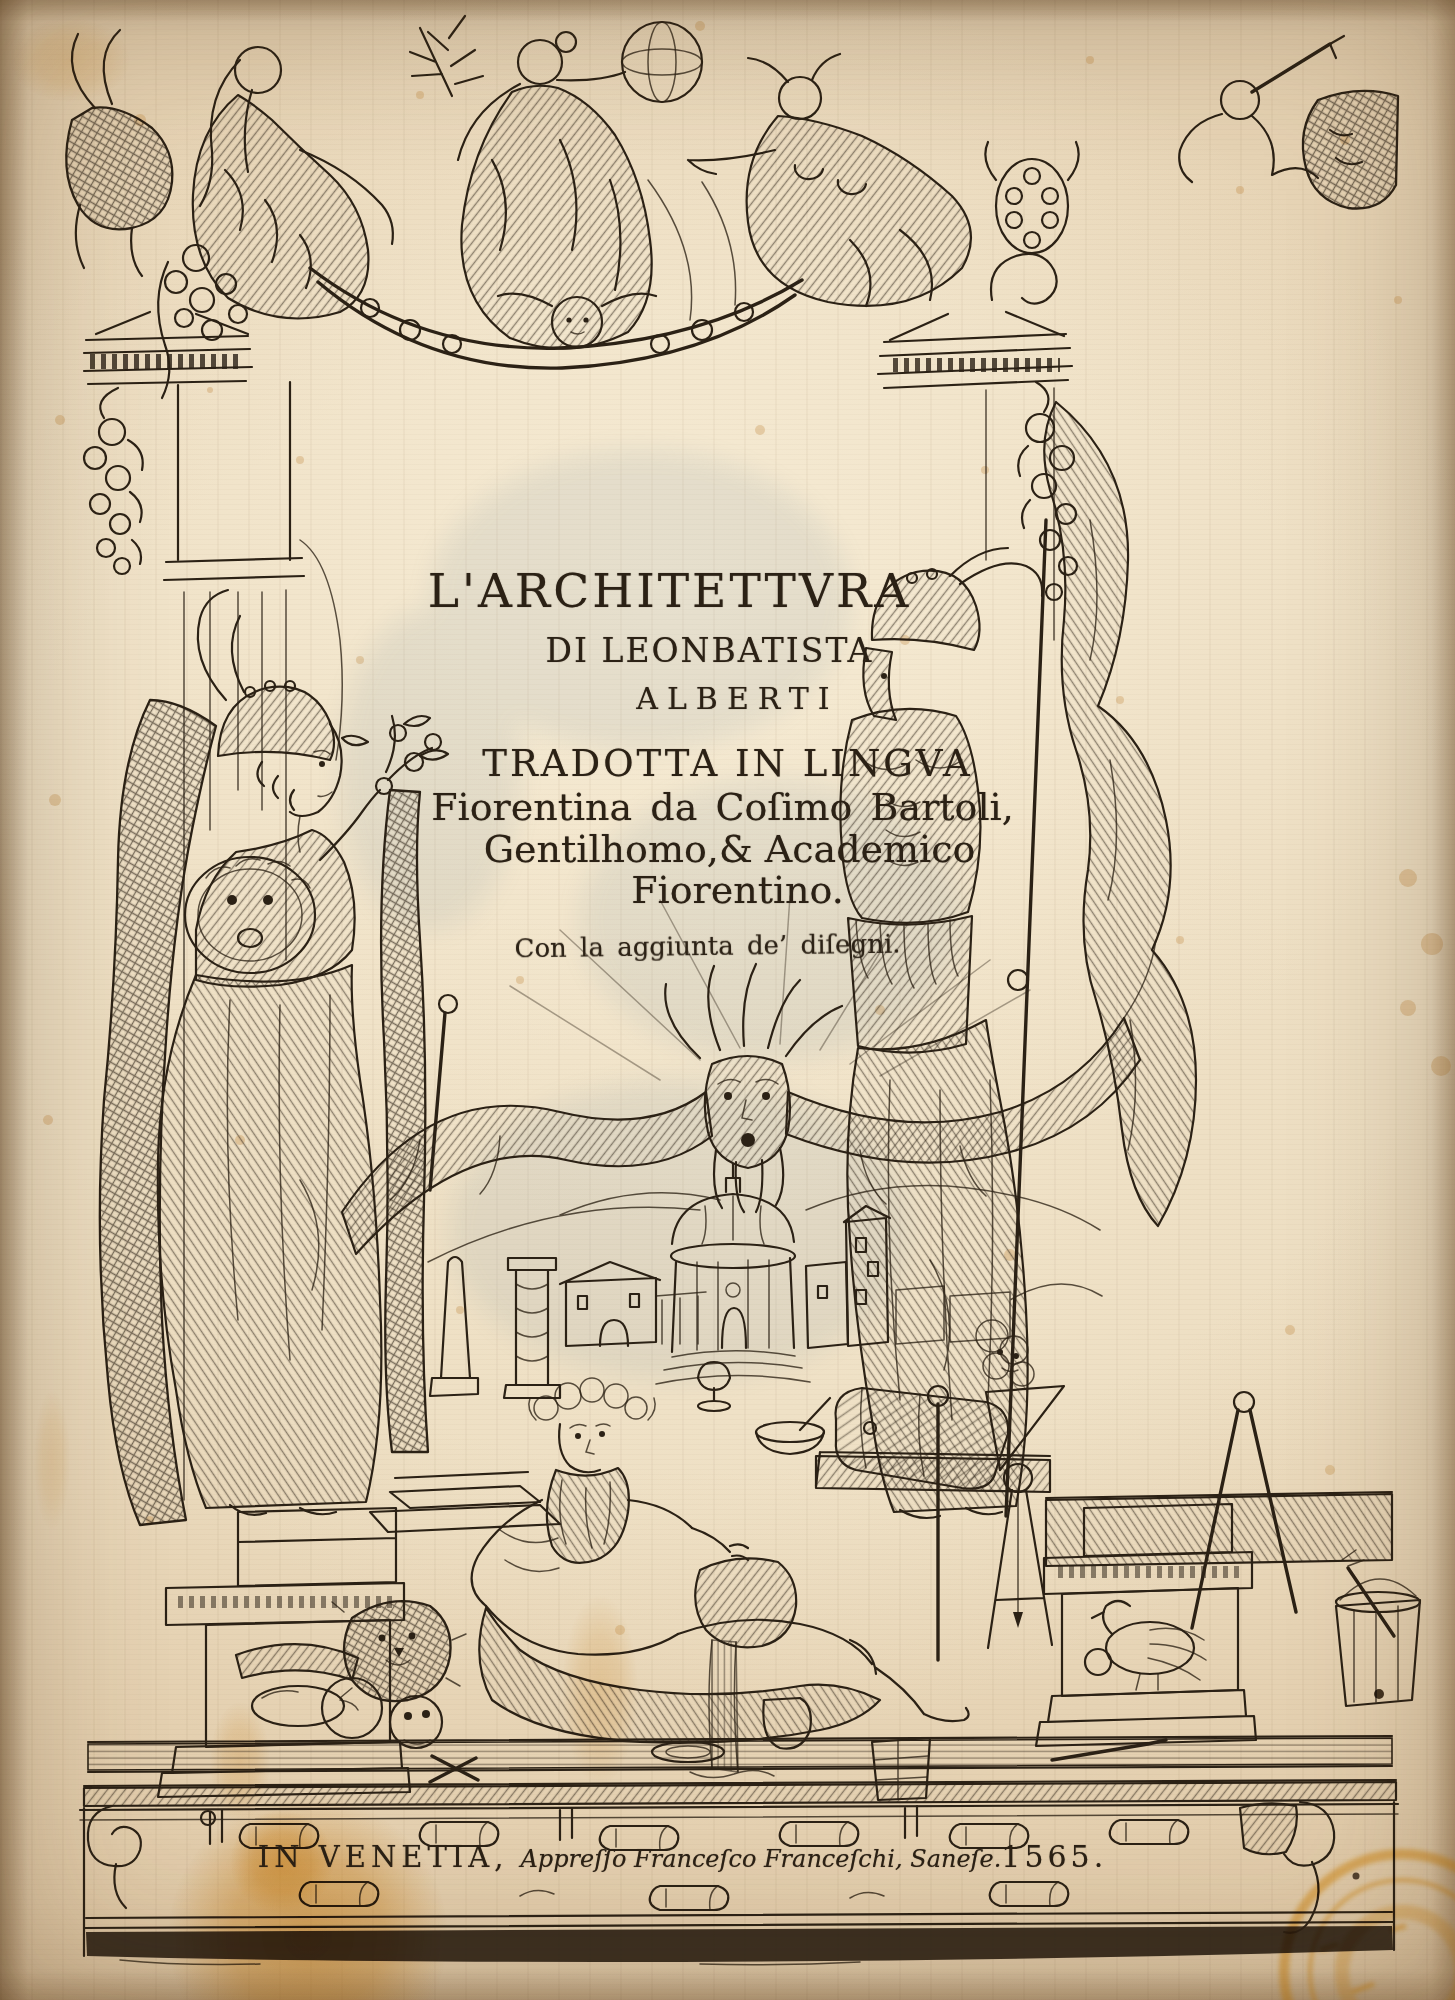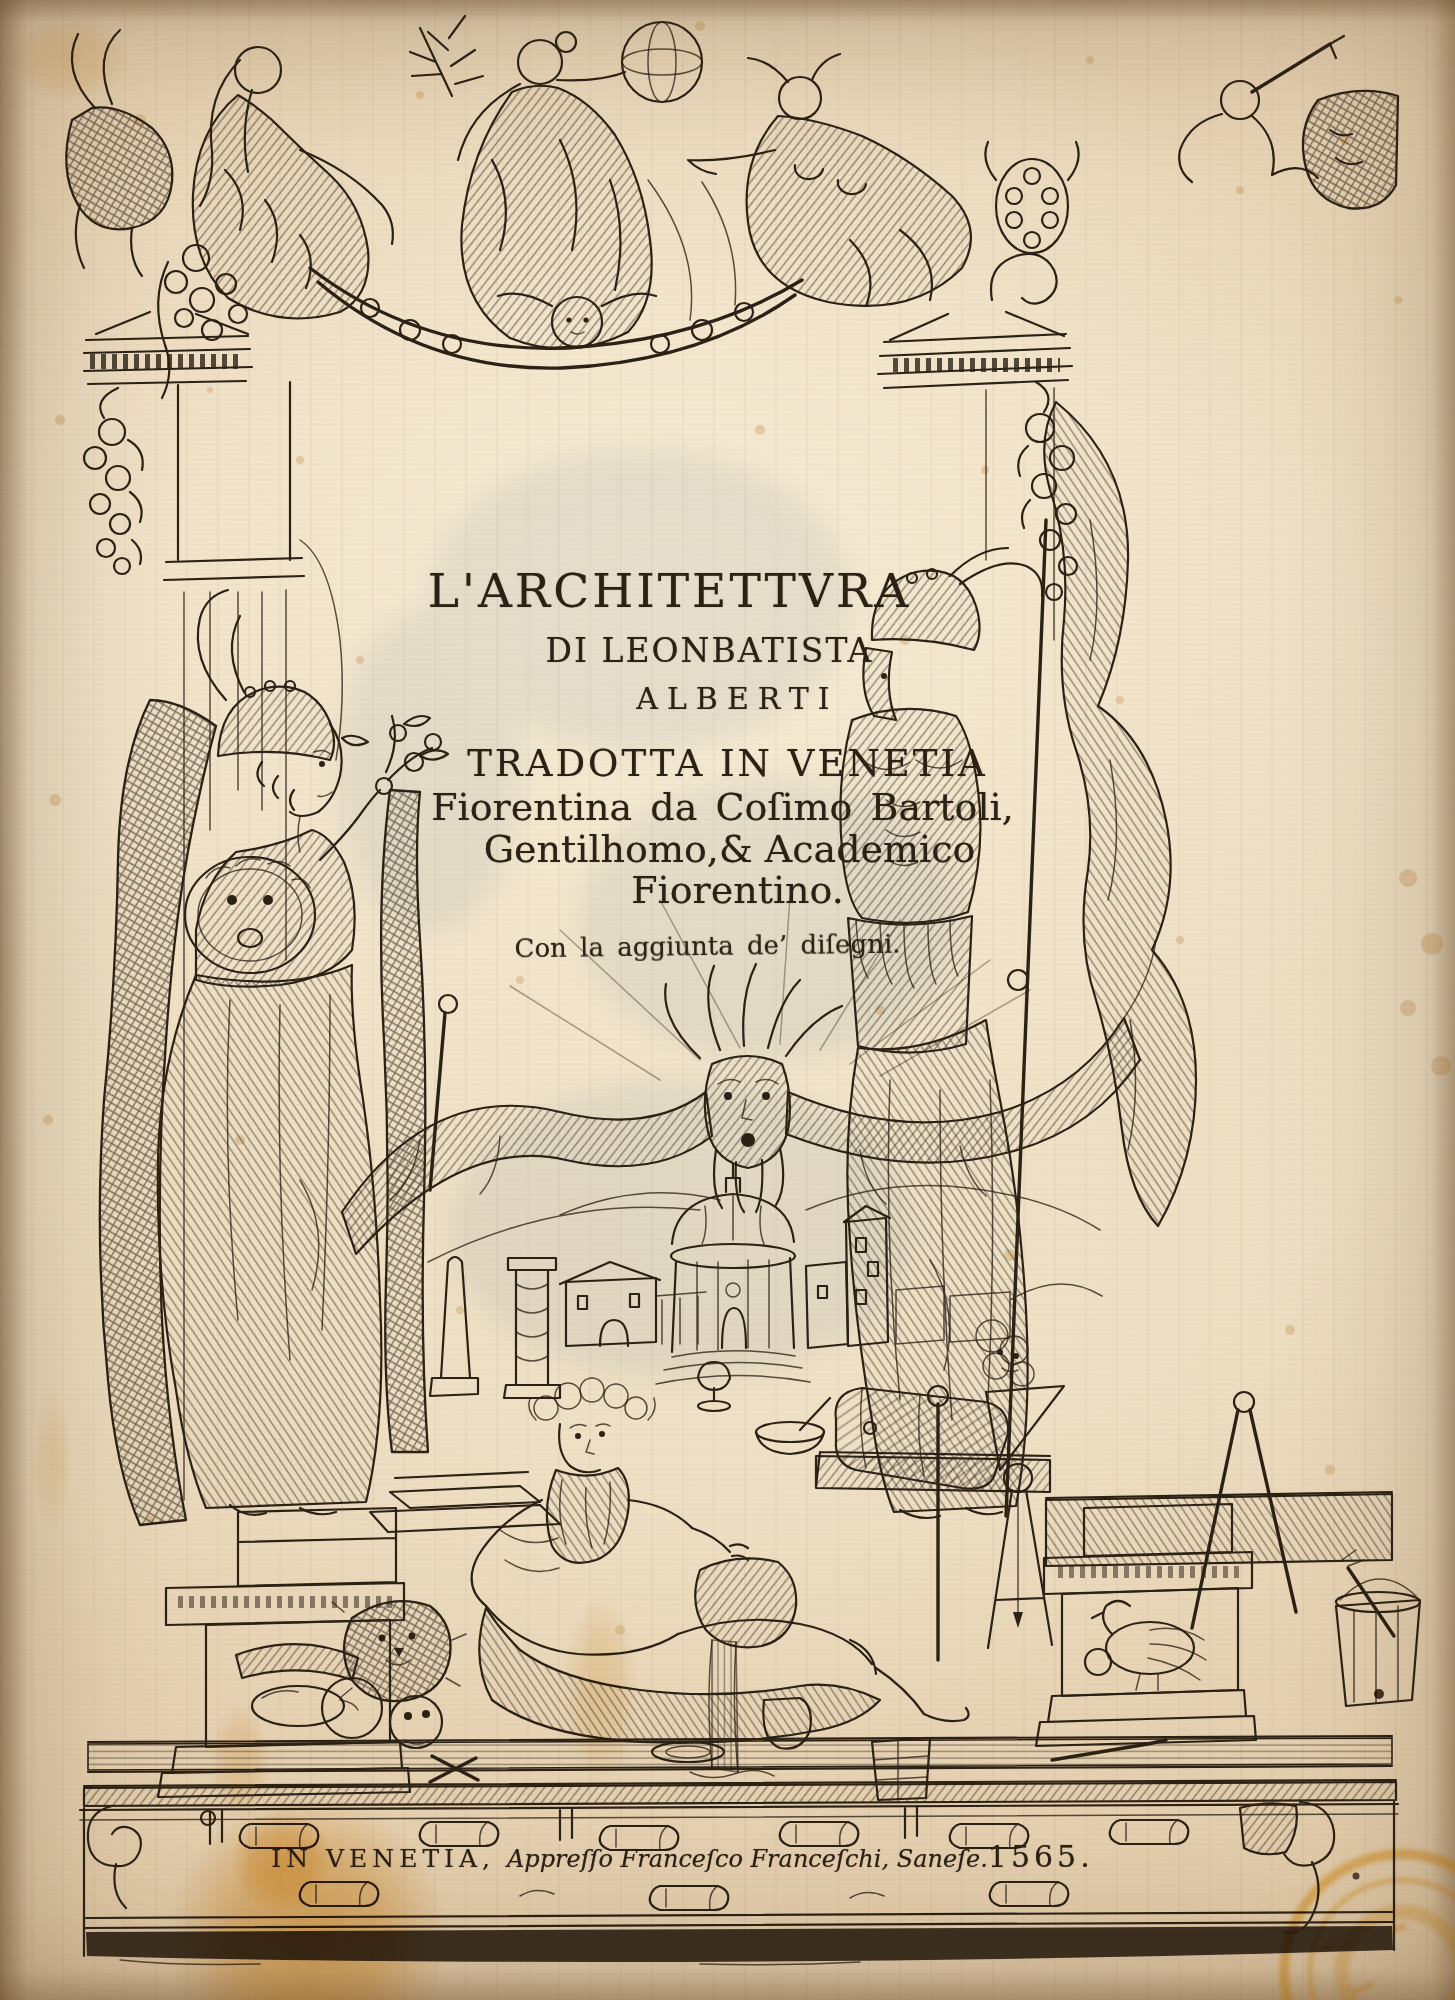--- a/index.html
+++ b/index.html
@@ -25,21 +25,21 @@
          white-space:nowrap;text-shadow:0 0 1px rgba(43,33,21,.55);}
   .t1{top:563px;font-size:47px;letter-spacing:3px;transform:translateX(-58px);}
   .t2{top:631px;font-size:33px;letter-spacing:2px;transform:translateX(-18px);}
   .t3{top:681px;font-size:30px;letter-spacing:9px;transform:translateX(10px);}
   .s1{top:742px;font-size:37px;letter-spacing:3px;}
   .s2{top:785px;font-size:38px;word-spacing:6px;transform:translateX(-5px);}
   .s3{top:827px;font-size:38px;transform:translateX(2px);}
   .s4{top:868px;font-size:38px;transform:translateX(10px);}
   .note{top:931px;font-size:26px;word-spacing:5px;transform:translateX(-20px) rotate(-.7deg);}
   .imprint{top:1839px;z-index:4;transform:translateX(-45px);}
-  .imprint .place{font-size:25px;letter-spacing:5px;margin-top:32px;}
+  .imprint .place{font-size:29px;letter-spacing:5px;margin-top:32px;}
   .imprint .pub{font-style:italic;font-size:24px;margin-left:12px;}
   .imprint .year{font-size:30px;letter-spacing:4px;}
   
   .ln{fill:none;stroke:#2b2115;stroke-width:2.2;stroke-linecap:round;stroke-linejoin:round;}
   .lw{stroke-width:3.4;}
   .lt{fill:none;stroke:#2b2115;stroke-width:1.5;stroke-opacity:.78;stroke-linecap:round;}
   .fA{fill:url(#hA);stroke:#2b2115;stroke-width:2.2;stroke-linejoin:round;}
   .fB{fill:url(#hB);stroke:#2b2115;stroke-width:2.2;stroke-linejoin:round;}
   .fX{fill:url(#hX);stroke:#2b2115;stroke-width:2.3;stroke-linejoin:round;}
   .fH{fill:url(#hH);stroke:#2b2115;stroke-width:1.6;}
@@ -562,21 +562,21 @@
       <g fill="#2f1f10">
         <circle cx="1379" cy="1694" r="5" opacity=".9"></circle>
         <circle cx="1356" cy="1876" r="3.5" opacity=".8"></circle>
       </g>
     </g>
   </svg>
 
   <div class="etext t1">L'ARCHITETTVRA</div>
   <div class="etext t2">DI LEONBATISTA</div>
   <div class="etext t3">ALBERTI</div>
-  <div class="etext s1">TRADOTTA IN VENETIA</div>
+  <div class="etext s1">TRADOTTA IN LINGVA</div>
   <div class="etext s2">Fiorentina da Coſimo Bartoli,</div>
   <div class="etext s3">Gentilhomo,&amp; Academico</div>
   <div class="etext s4">Fiorentino.</div>
   <div class="etext note">Con la aggiunta de’ diſegni.</div>
   <div class="etext imprint">
     <span class="place">IN VENETIA,</span><span class="pub">Appreſſo Franceſco Franceſchi, Saneſe.</span><span class="year">1565.</span>
   </div>
 
   <div class="vignette"></div>
 </div>

